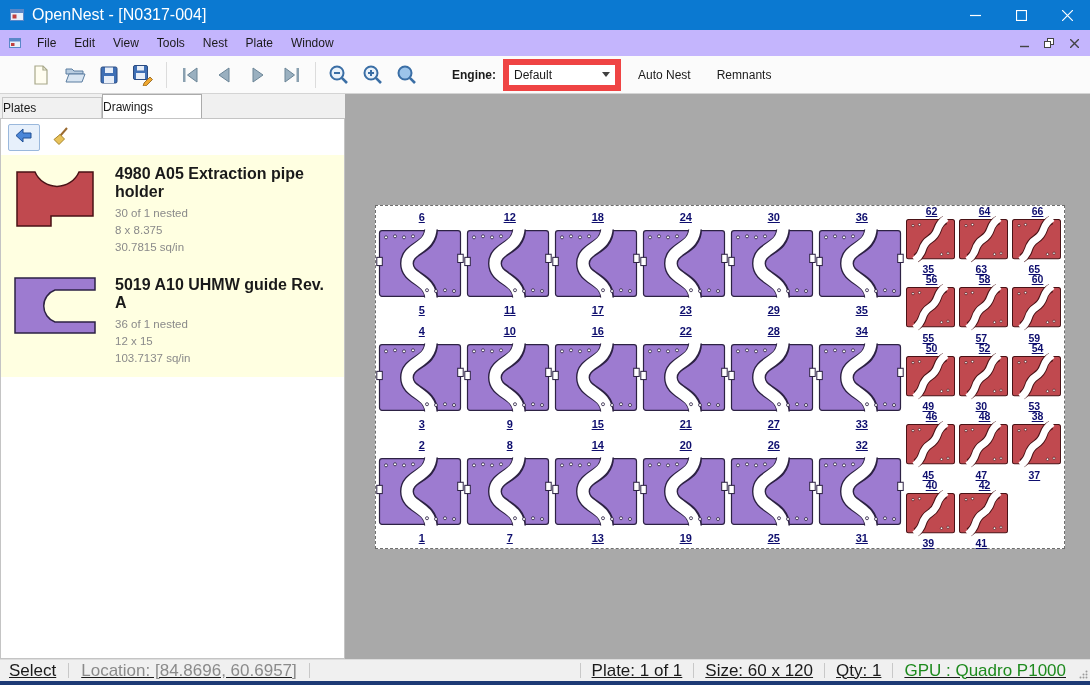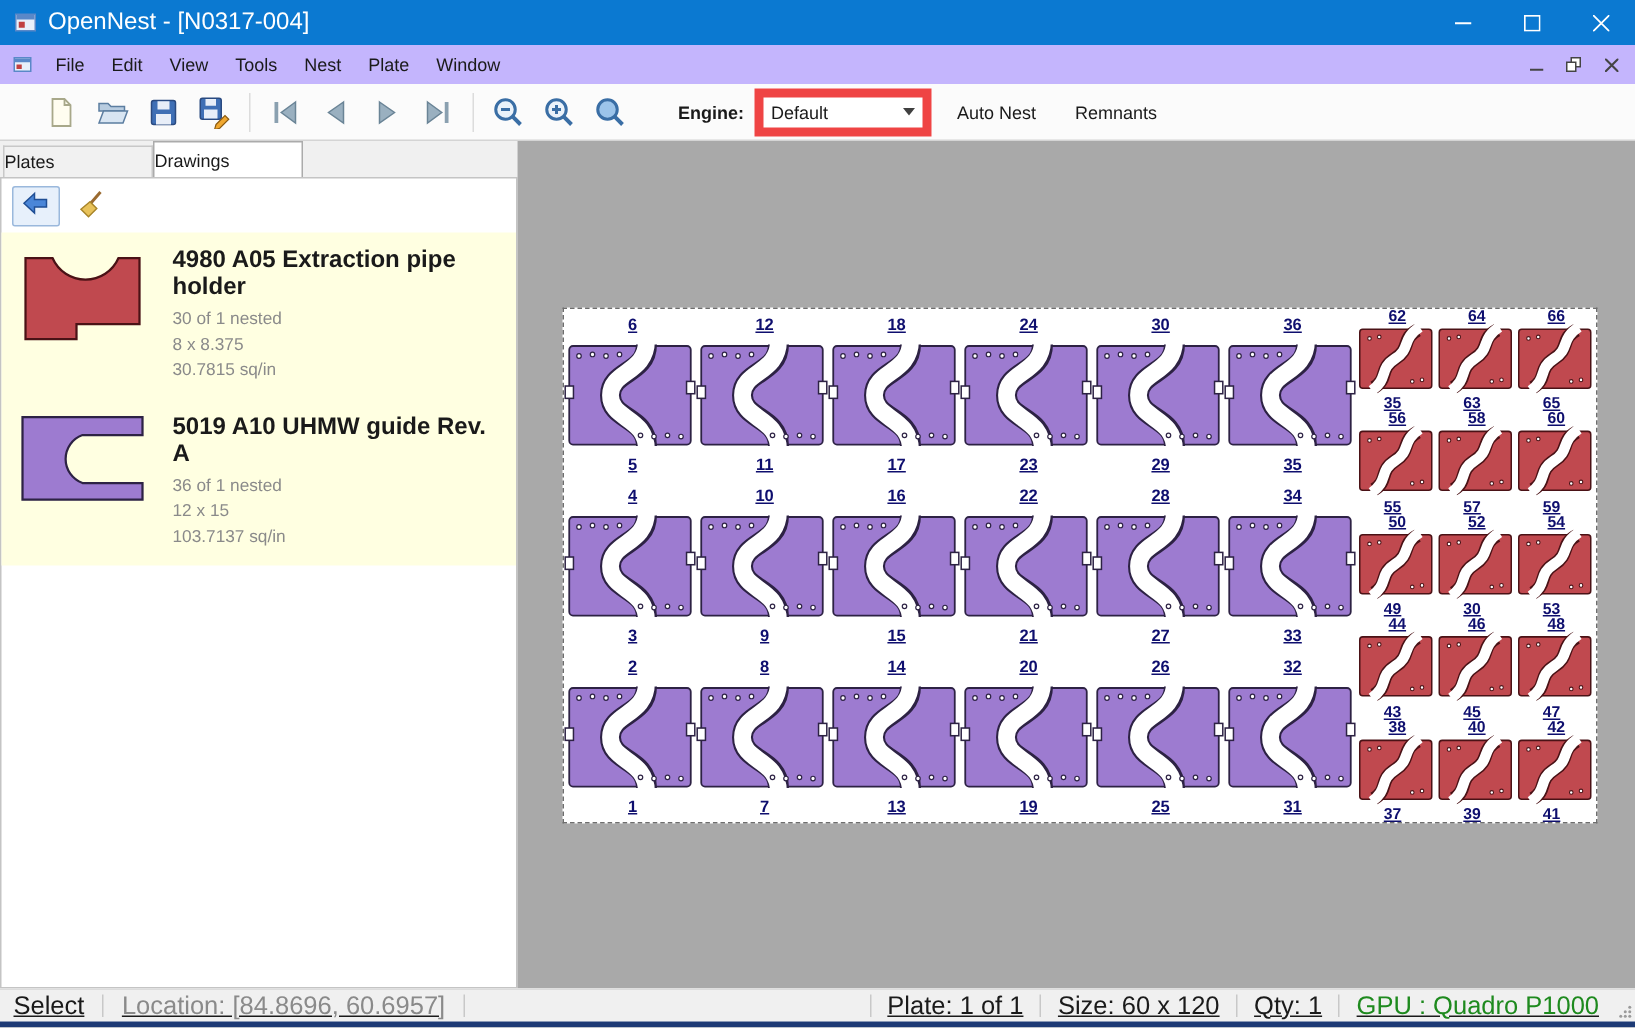--- a/index.html
+++ b/index.html
@@ -800,35 +800,20 @@
                 <rect x="2.5" y="13.5" width="48" height="39" rx="2" fill="#c0494f" stroke="#4a1216" stroke-width="1"></rect>
                 <path d="M41,14 C30,20 37,26 26,33 C15,40 22,46 12,52" fill="none" stroke="#4a1216" stroke-width="9"></path>
                 <path d="M42.5,12 C30,20 37,26 26,33 C15,40 22,46 10.5,54" fill="none" stroke="#ffffff" stroke-width="7"></path>
                 <g fill="#ffffff" stroke="#4a1216" stroke-width="0.7">
                   <circle cx="9" cy="19.5" r="1.2"></circle>
                   <circle cx="15.5" cy="18.5" r="1.2"></circle>
                   <circle cx="44" cy="47" r="1.2"></circle>
                   <circle cx="37.5" cy="48" r="1.2"></circle>
                 </g>
               </svg>
-              <div class="num num-top">44</div>
-              <div class="num num-bot">43</div>
-            </div>
-            <div class="nest-cell">
-              <svg viewBox="0 0 53 68" preserveAspectRatio="none">
-                <rect x="2.5" y="13.5" width="48" height="39" rx="2" fill="#c0494f" stroke="#4a1216" stroke-width="1"></rect>
-                <path d="M41,14 C30,20 37,26 26,33 C15,40 22,46 12,52" fill="none" stroke="#4a1216" stroke-width="9"></path>
-                <path d="M42.5,12 C30,20 37,26 26,33 C15,40 22,46 10.5,54" fill="none" stroke="#ffffff" stroke-width="7"></path>
-                <g fill="#ffffff" stroke="#4a1216" stroke-width="0.7">
-                  <circle cx="9" cy="19.5" r="1.2"></circle>
-                  <circle cx="15.5" cy="18.5" r="1.2"></circle>
-                  <circle cx="44" cy="47" r="1.2"></circle>
-                  <circle cx="37.5" cy="48" r="1.2"></circle>
-                </g>
-              </svg>
               <div class="num num-top">46</div>
               <div class="num num-bot">45</div>
             </div>
             <div class="nest-cell">
               <svg viewBox="0 0 53 68" preserveAspectRatio="none">
                 <rect x="2.5" y="13.5" width="48" height="39" rx="2" fill="#c0494f" stroke="#4a1216" stroke-width="1"></rect>
                 <path d="M41,14 C30,20 37,26 26,33 C15,40 22,46 12,52" fill="none" stroke="#4a1216" stroke-width="9"></path>
                 <path d="M42.5,12 C30,20 37,26 26,33 C15,40 22,46 10.5,54" fill="none" stroke="#ffffff" stroke-width="7"></path>
                 <g fill="#ffffff" stroke="#4a1216" stroke-width="0.7">
                   <circle cx="9" cy="19.5" r="1.2"></circle>

